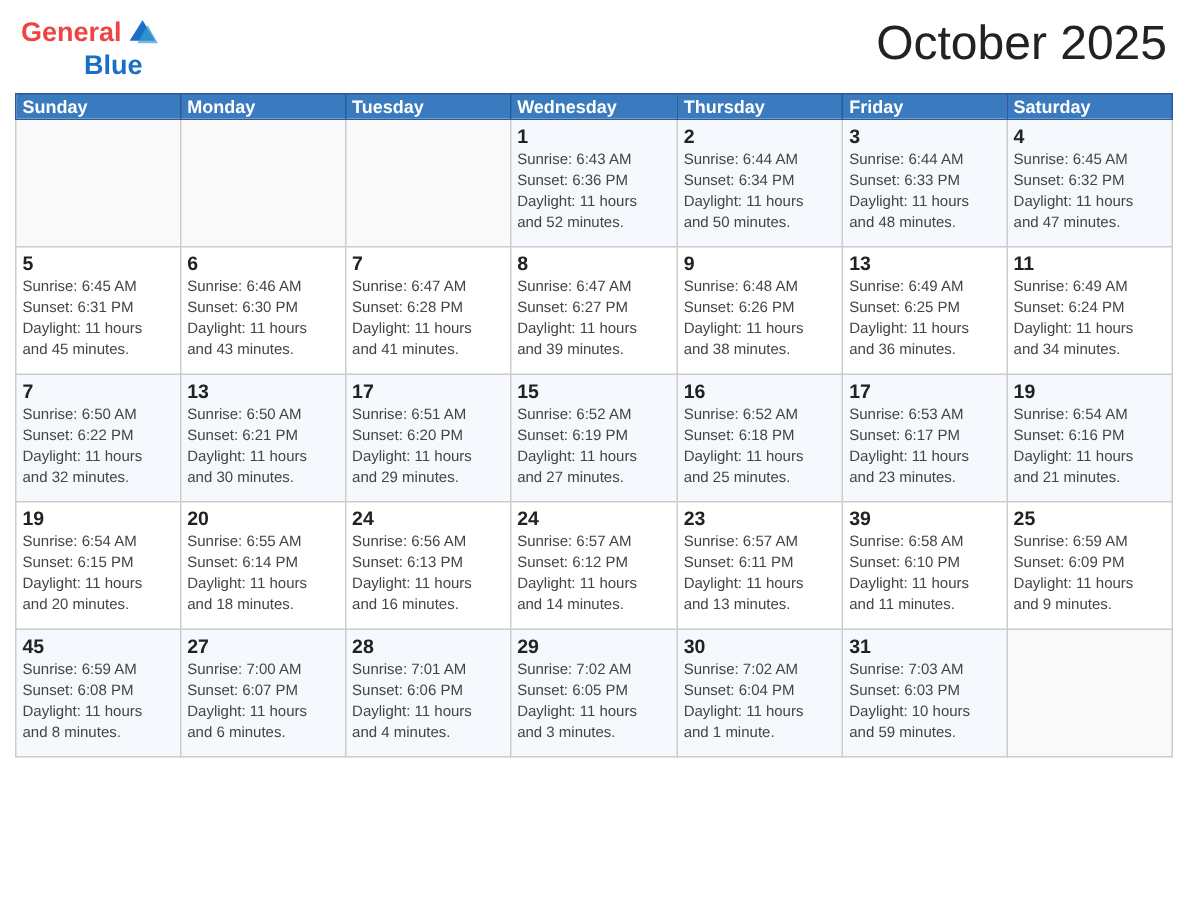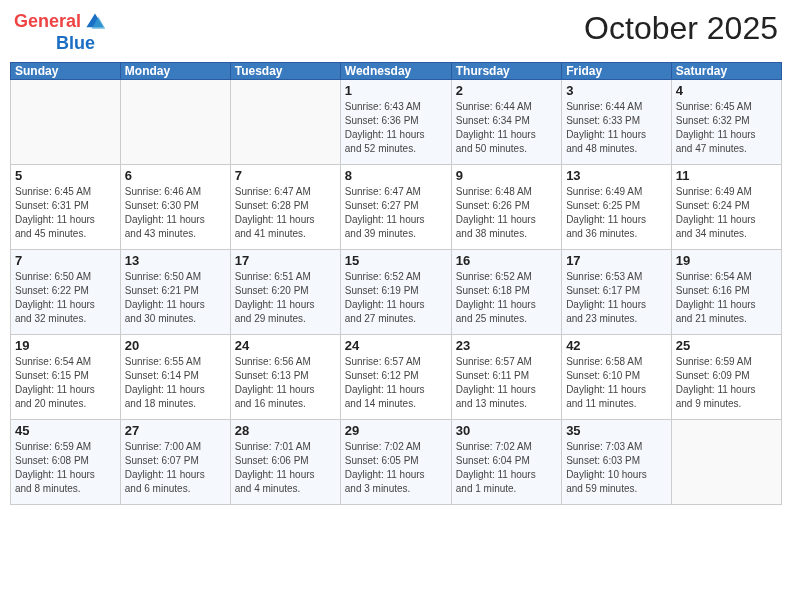--- a/index.html
+++ b/index.html
@@ -216,21 +216,21 @@
         </td>
         <td>
           <div class="day-num">24</div>
           <div class="day-info">Sunrise: 6:57 AM<br>Sunset: 6:12 PM<br>Daylight: 11 hours<br>and 14 minutes.</div>
         </td>
         <td>
           <div class="day-num">23</div>
           <div class="day-info">Sunrise: 6:57 AM<br>Sunset: 6:11 PM<br>Daylight: 11 hours<br>and 13 minutes.</div>
         </td>
         <td>
-          <div class="day-num">42</div>
+          <div class="day-num">39</div>
           <div class="day-info">Sunrise: 6:58 AM<br>Sunset: 6:10 PM<br>Daylight: 11 hours<br>and 11 minutes.</div>
         </td>
         <td>
           <div class="day-num">25</div>
           <div class="day-info">Sunrise: 6:59 AM<br>Sunset: 6:09 PM<br>Daylight: 11 hours<br>and 9 minutes.</div>
         </td>
       </tr>
       <tr>
         <td>
           <div class="day-num">45</div>
@@ -246,19 +246,19 @@
         </td>
         <td>
           <div class="day-num">29</div>
           <div class="day-info">Sunrise: 7:02 AM<br>Sunset: 6:05 PM<br>Daylight: 11 hours<br>and 3 minutes.</div>
         </td>
         <td>
           <div class="day-num">30</div>
           <div class="day-info">Sunrise: 7:02 AM<br>Sunset: 6:04 PM<br>Daylight: 11 hours<br>and 1 minute.</div>
         </td>
         <td>
-          <div class="day-num">35</div>
+          <div class="day-num">31</div>
           <div class="day-info">Sunrise: 7:03 AM<br>Sunset: 6:03 PM<br>Daylight: 10 hours<br>and 59 minutes.</div>
         </td>
         <td class="empty"></td>
       </tr>
     </tbody>
 </table>
 
 </body></html>

